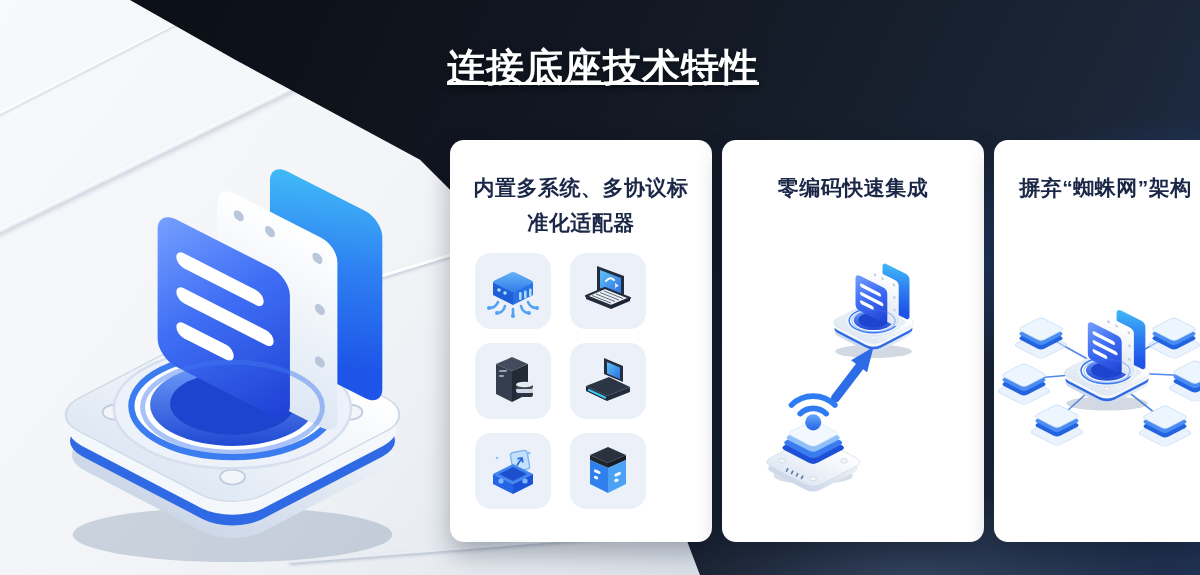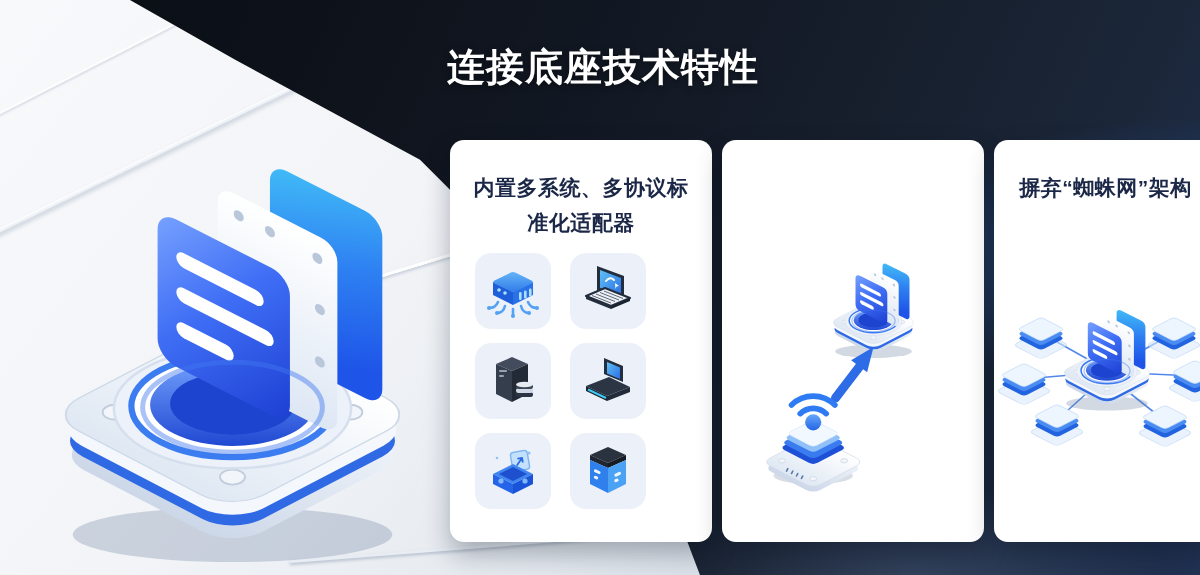--- a/index.html
+++ b/index.html
@@ -29,20 +29,21 @@
     background:
       radial-gradient(40% 35% at 100% 45%, rgba(58,112,205,0.60), rgba(58,112,205,0) 70%),
       radial-gradient(30% 22% at 76% 100%, rgba(95,118,160,0.35), rgba(95,118,160,0) 70%),
       linear-gradient(115deg,#0b0f16 10%,#10151f 35%,#161e2b 60%,#1b2638 80%,#213253 100%);
   }
   
   .page-title{
     position:absolute;left:447px;top:42px;
     font-size:38px;font-weight:700;color:#ffffff;letter-spacing:1px;
     text-shadow:0 2px 6px rgba(0,0,0,0.5);
+    text-decoration:underline;
   }
   
   .hero{position:absolute;left:45px;top:150px;width:375px;height:412px;}
   
   .cards{position:absolute;left:450px;top:140px;display:flex;gap:10px;}
   .card{
     width:262px;height:402px;background:#ffffff;border-radius:14px;position:relative;
     box-shadow:0 12px 26px rgba(8,16,34,0.30);
   }
   .card.c3{width:223px;}
@@ -374,20 +375,21 @@
         </div>
       <div class="tile">
           <svg viewBox="0 0 60 60">
             <use href="#ic-kiosk"></use>
           </svg>
         </div>
     </div>
   </div>
 
   <div class="card c2">
+    <h2>零编码快速集成</h2>
     <svg class="illus" viewBox="0 0 225 322">
       <use href="#platform" transform="translate(88,39) scale(0.3)"></use>
       <g>
         <path d="M95,178 L121,144" stroke="#2e6be6" stroke-width="9" stroke-linecap="round" fill="none"></path>
         <polygon points="133,127 126.6,152.2 110.6,140.2" fill="#2e6be6"></polygon>
       </g>
       <use href="#wifidev" transform="translate(20,167) scale(0.62)"></use>
     </svg>
   </div>
 

